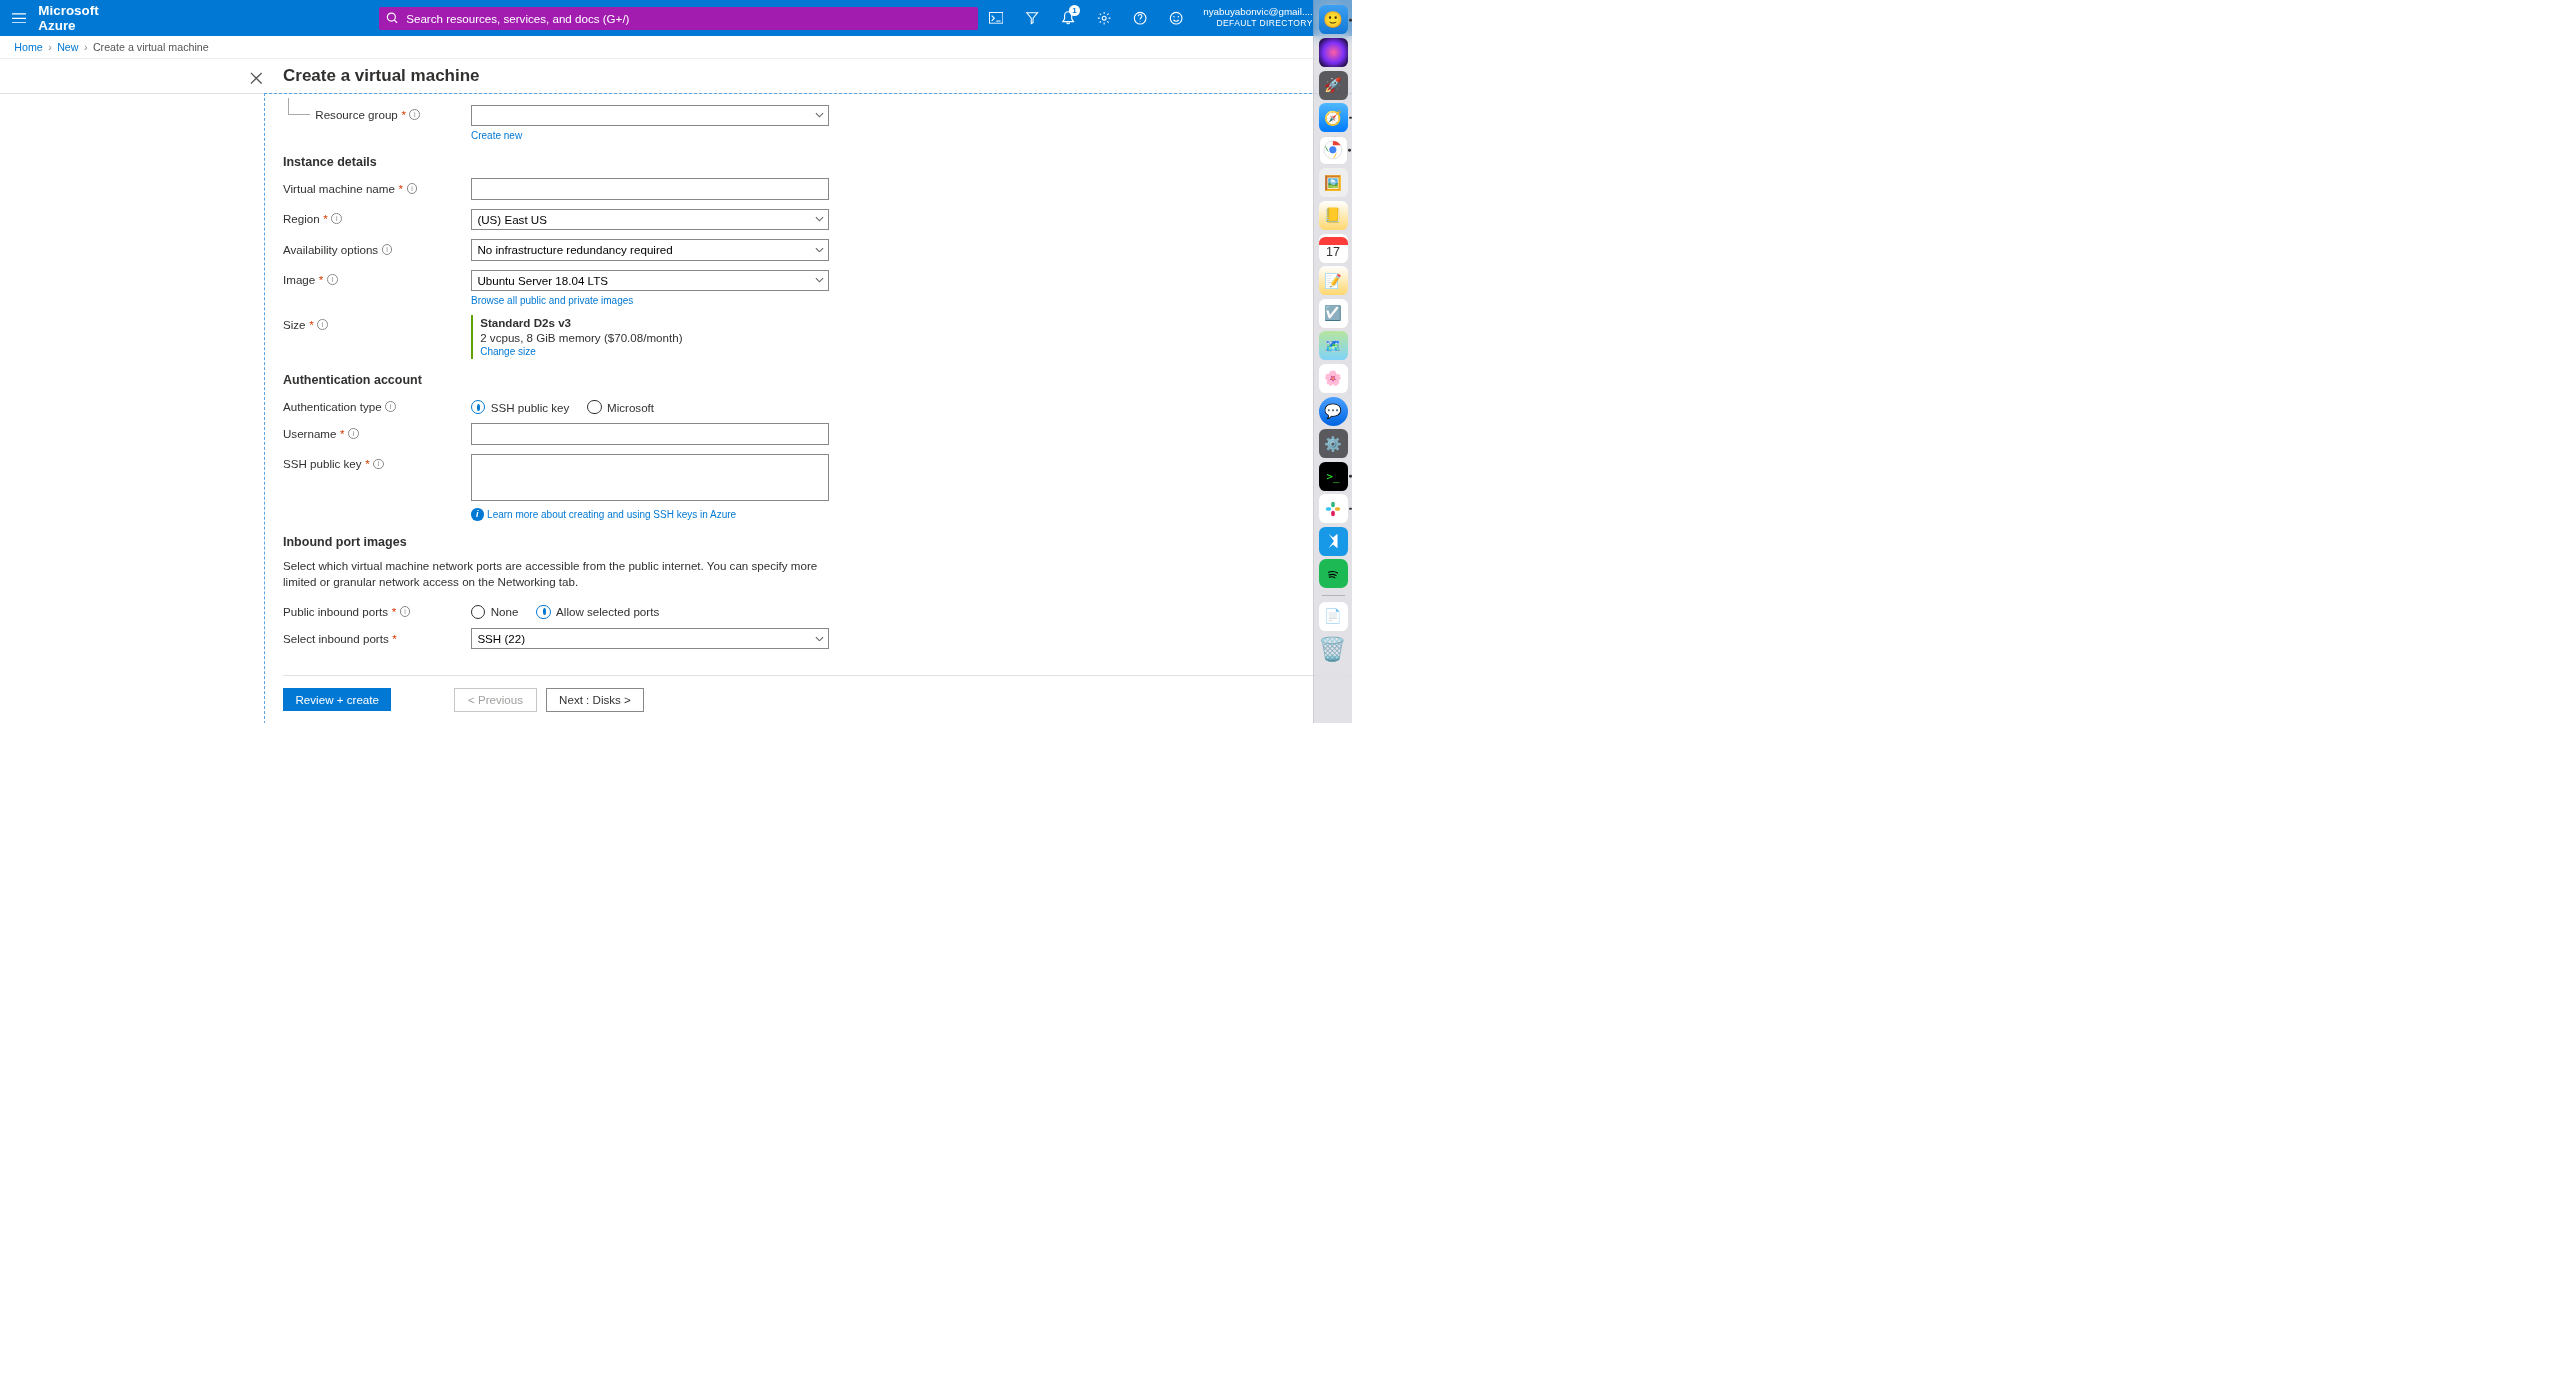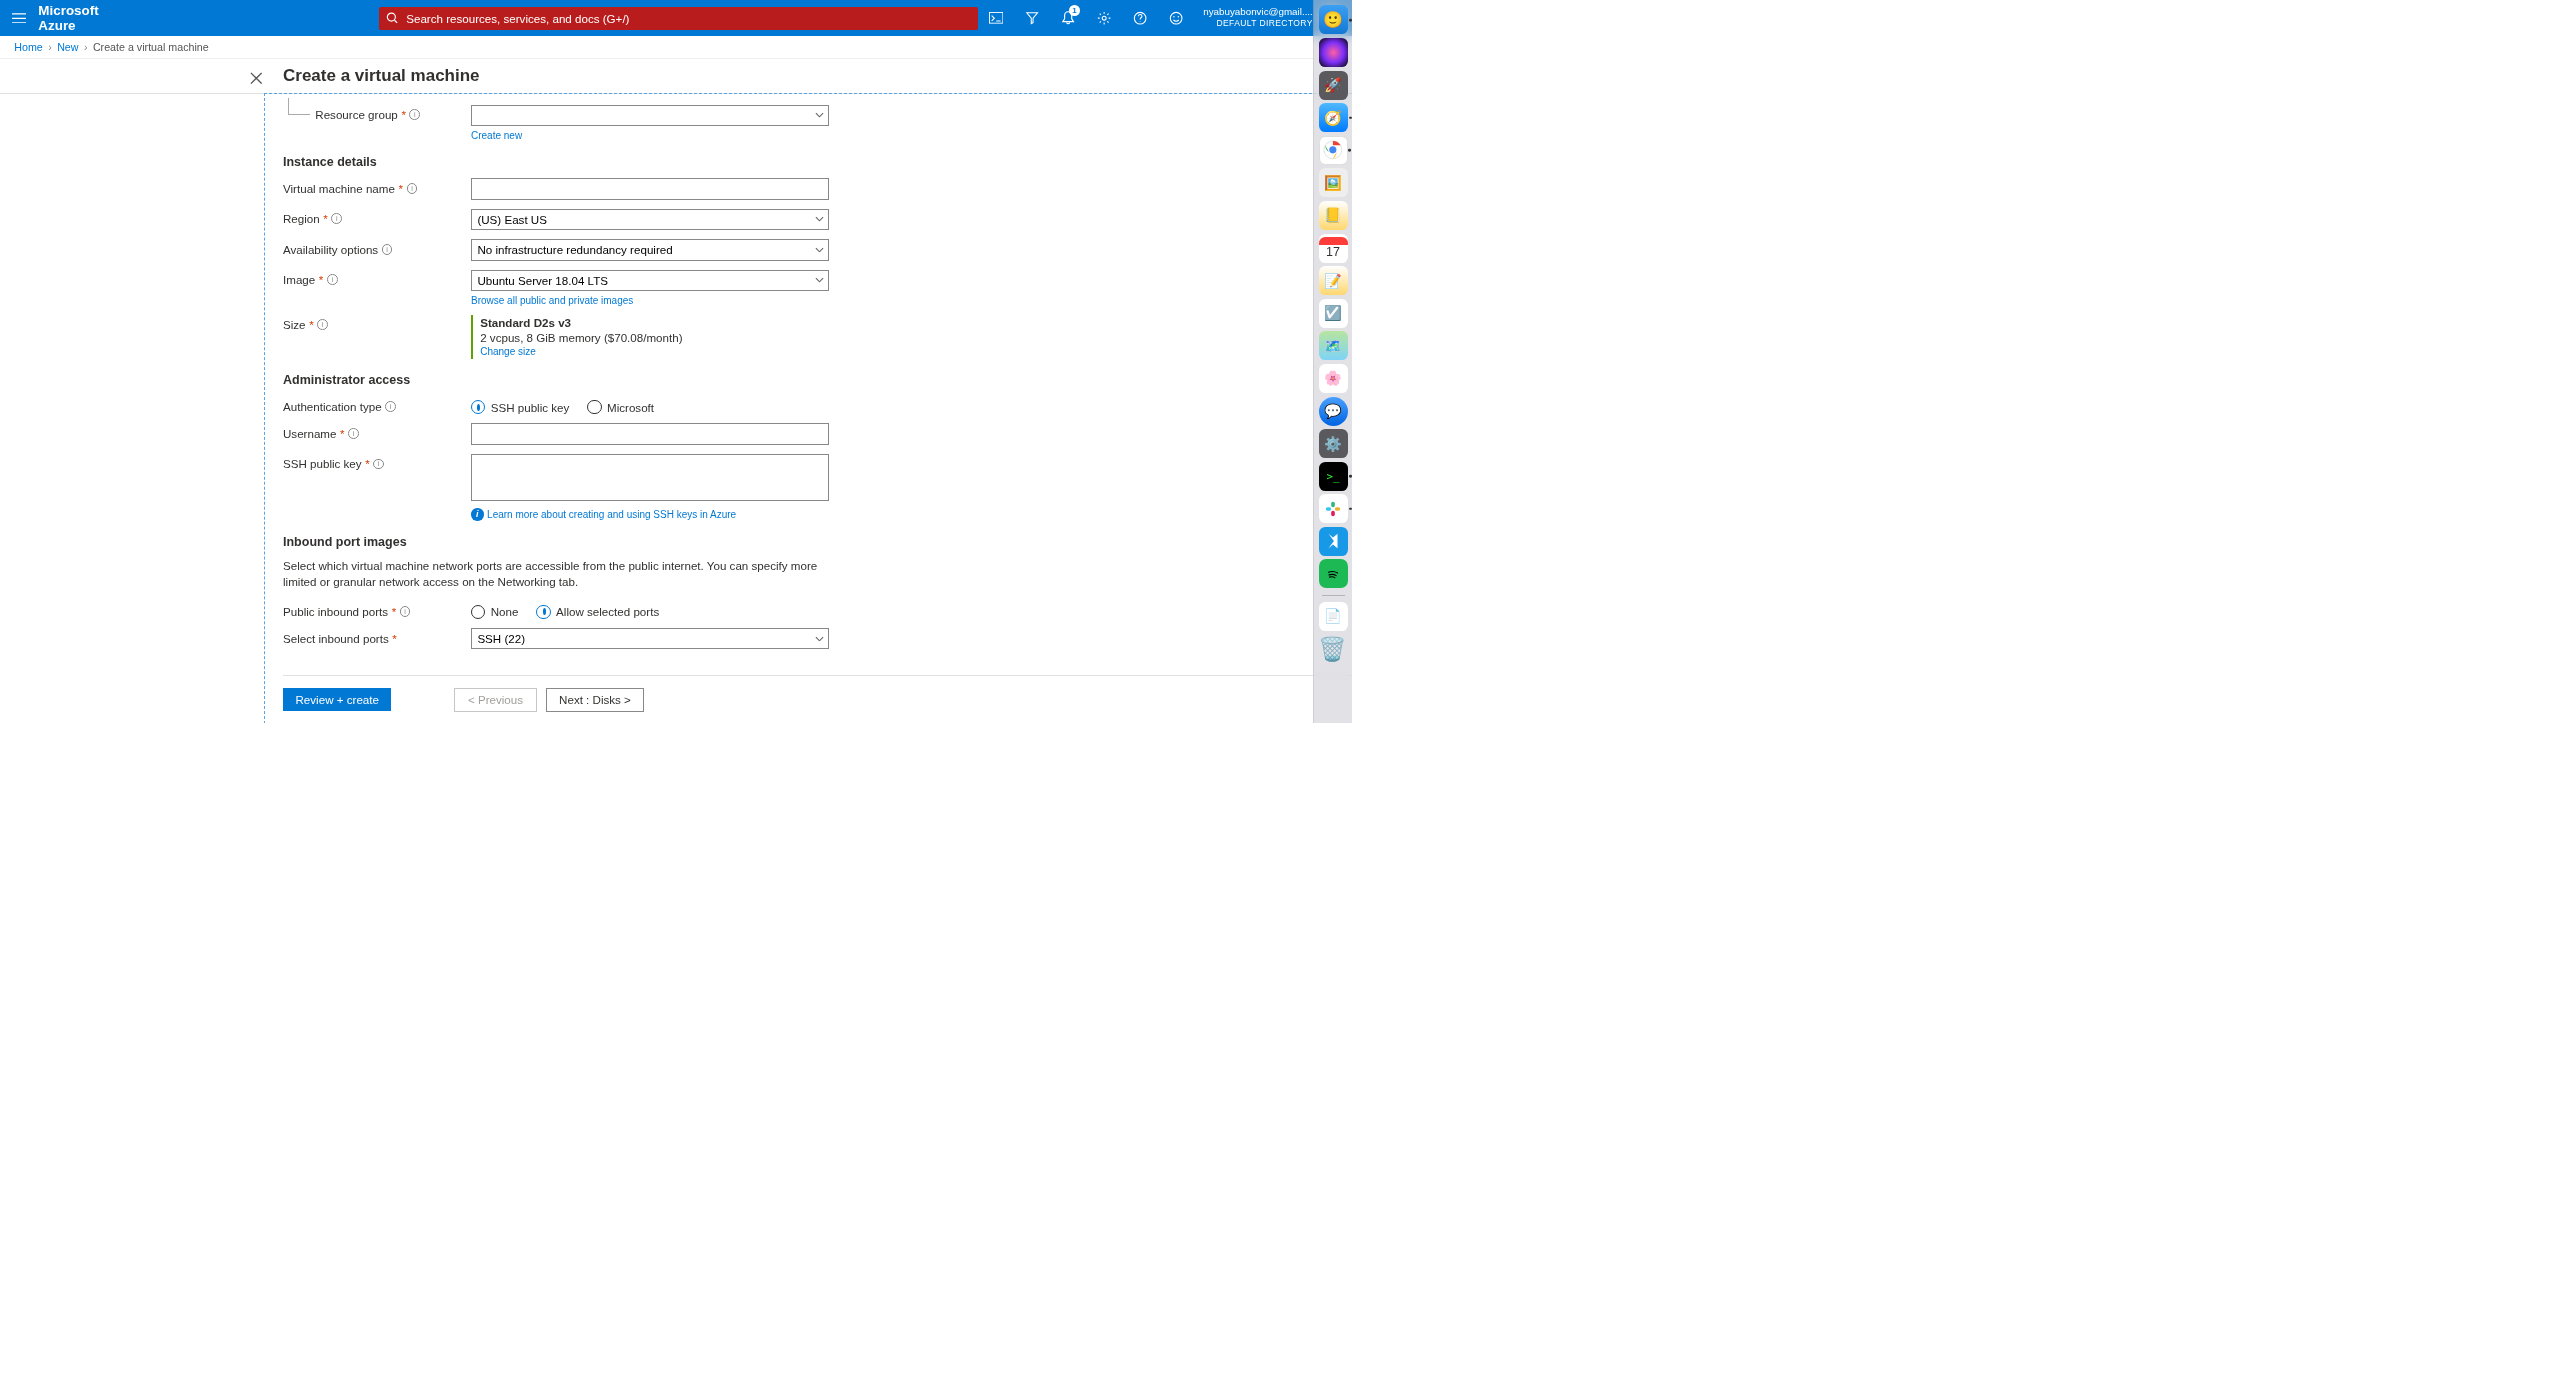--- a/index.html
+++ b/index.html
@@ -3,21 +3,21 @@
 <meta charset="utf-8">
 <style>
 * { margin: 0; padding: 0; box-sizing: border-box; font-family: "Segoe UI", -apple-system, Helvetica, Arial, sans-serif; }
 body { background: #fff; width: 1352px; height: 723px; overflow: hidden; font-size: 11.6px; color: #323130; position: relative; }
 
 
 .az-header { height: 36px; background: #0078d4; display: flex; align-items: center; color: #fff; padding: 0 0 0 0; }
 .az-hamburger { width: 43px; height: 36px; display: flex; align-items: center; justify-content: center; cursor: pointer; }
 .az-brand { font-size: 13.4px; font-weight: 600; padding-right: 27px; }
 .az-search-wrap { flex: 0 0 599px; margin-left: 224px; }
-.az-search { width: 100%; height: 23px; background: #b91c1c; border: none; border-radius: 1.8px; padding: 0 9px 0 27px; color: #fff; font-size: 11.6px; outline: none; }
+.az-search { width: 100%; height: 23px; background: #a21caf; border: none; border-radius: 1.8px; padding: 0 9px 0 27px; color: #fff; font-size: 11.6px; outline: none; }
 .az-search::placeholder { color: #fff; }
 .az-search-box { position: relative; }
 .az-search-icon { position: absolute; left: 7.2px; top: 50%; transform: translateY(-50%); color: #fff; }
 .az-header-icons { margin-left: auto; display: flex; align-items: center; height: 36px; }
 .az-header-icon { width: 36px; height: 36px; display: flex; align-items: center; justify-content: center; cursor: pointer; position: relative; }
 .az-notif-badge { position: absolute; top: 5.4px; right: 6.3px; background: #fff; color: #0078d4; font-size: 8px; font-weight: 700; border-radius: 50%; width: 10.7px; height: 10.7px; display: flex; align-items: center; justify-content: center; }
 .az-account { display: flex; align-items: center; padding: 0 9px; gap: 7.2px; height: 36px; cursor: pointer; }
 .az-account-text { text-align: right; font-size: 9.8px; line-height: 11.6px; }
 .az-account-dir { font-size: 8.5px; letter-spacing: 0.4px; }
 .az-avatar { width: 23px; height: 23px; background: #c3c3c3; border-radius: 50%; display: flex; align-items: center; justify-content: center; }
@@ -296,21 +296,21 @@
         </div>
       <div class="fld">
         <div class="size-box">
           <div class="size-name">Standard D2s v3</div>
           <div class="size-spec">2 vcpus, 8 GiB memory ($70.08/month)</div>
           <span class="lnk">Change size</span>
         </div>
       </div>
     </div>
 
-    <div class="section-head">Administrator access</div>
+    <div class="section-head">Authentication account</div>
 
     <div class="row">
       <div class="lbl">
           <span>Authentication type</span>
           <span class="info">i</span>
         </div>
       <div class="fld">
         <div class="radio-group">
           <div class="radio-item">
             <div class="radio-outer sel">

